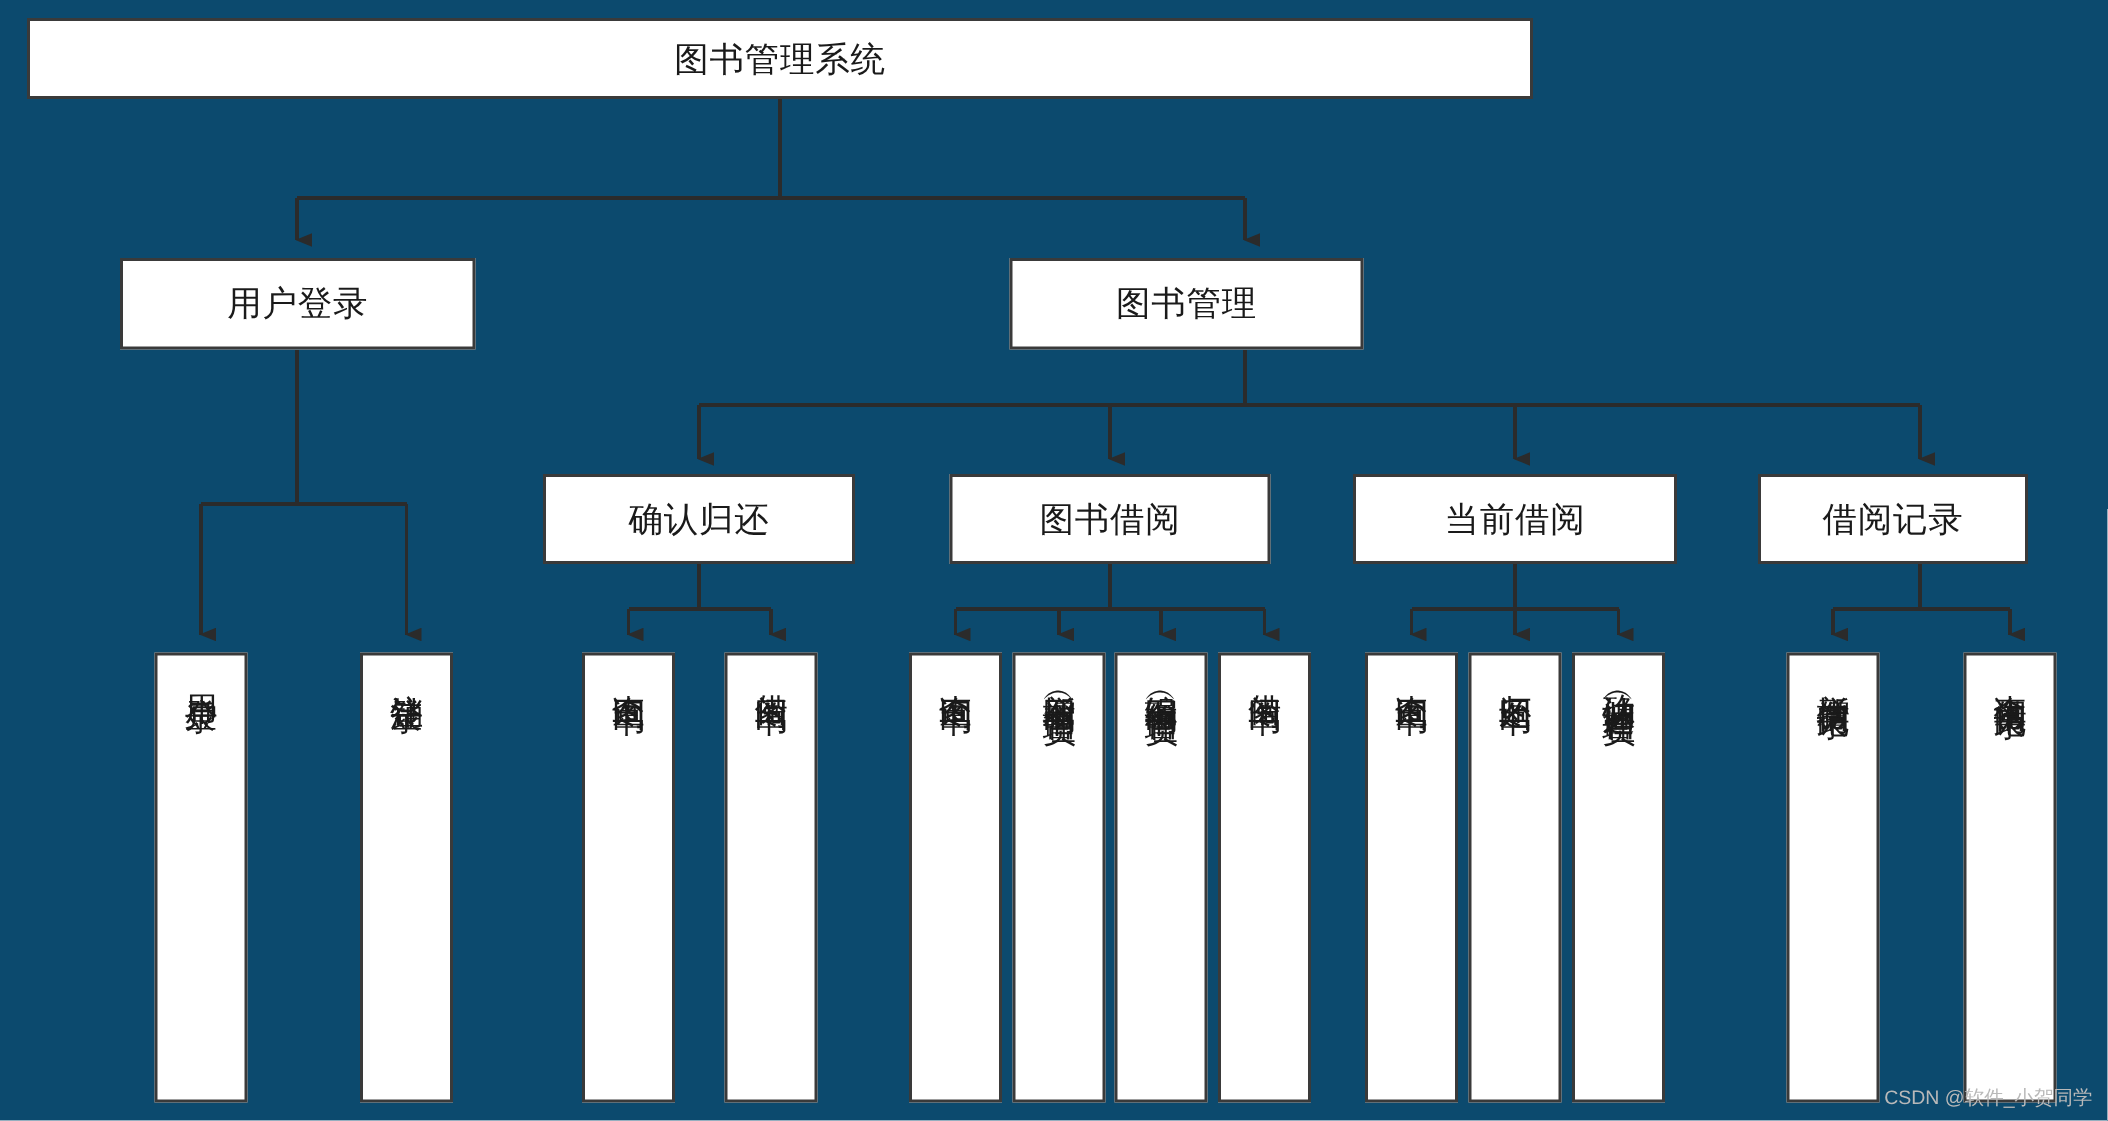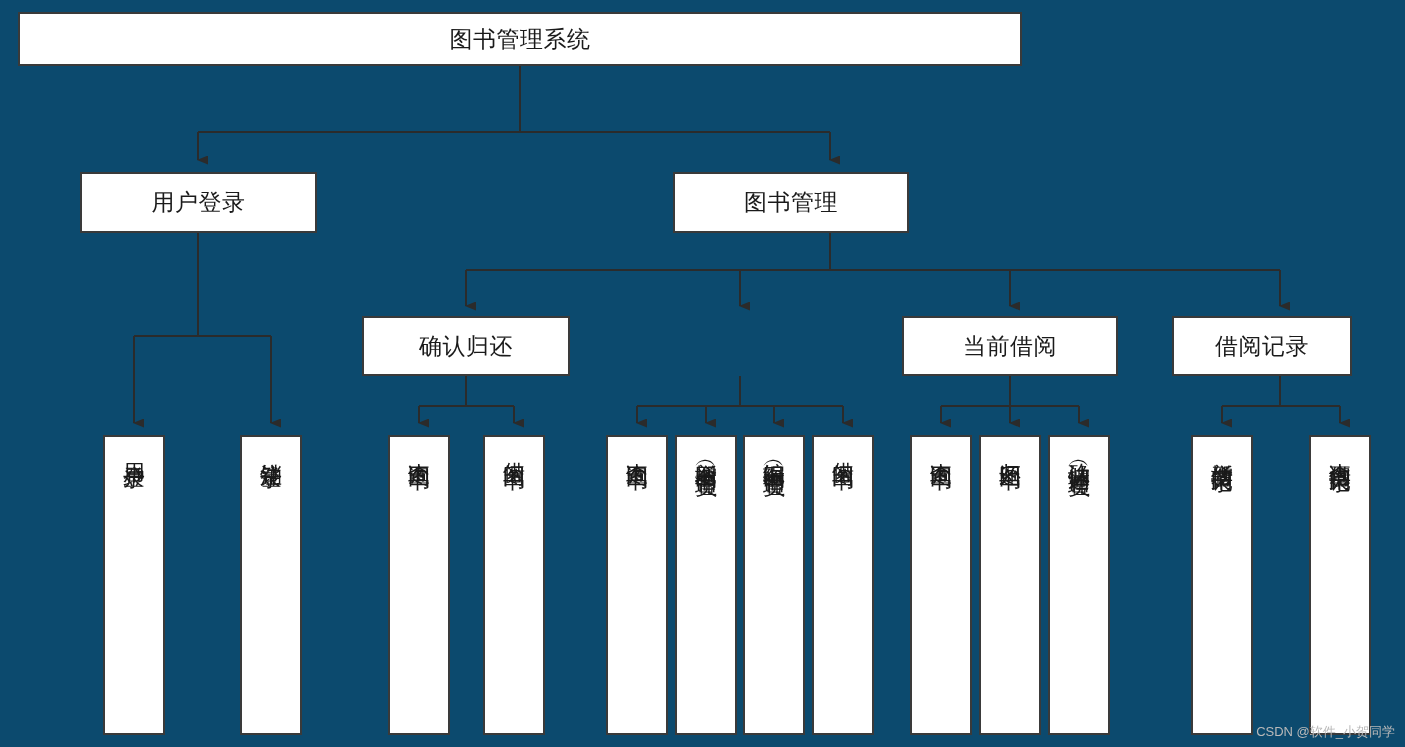--- a/index.html
+++ b/index.html
@@ -142,20 +142,23 @@
   </div>
 
   <div class="node level2" style="left:673px; top:172px; width:236px; height:61px;">
     <span class="node-label">图书管理</span>
   </div>
 
   <div class="node level3" style="left:362px; top:316px; width:208px; height:60px;">
     <span class="node-label">确认归还</span>
   </div>
 
+  <div class="node level3" style="left:633px; top:316px; width:214px; height:60px;">
+    <span class="node-label">图书借阅</span>
+  </div>
 
   <div class="node level3" style="left:902px; top:316px; width:216px; height:60px;">
     <span class="node-label">当前借阅</span>
   </div>
 
   <div class="node level3" style="left:1172px; top:316px; width:180px; height:60px;">
     <span class="node-label">借阅记录</span>
   </div>
 
   <div class="node leaf" style="left:103px; top:435px; width:62px; height:300px;">

